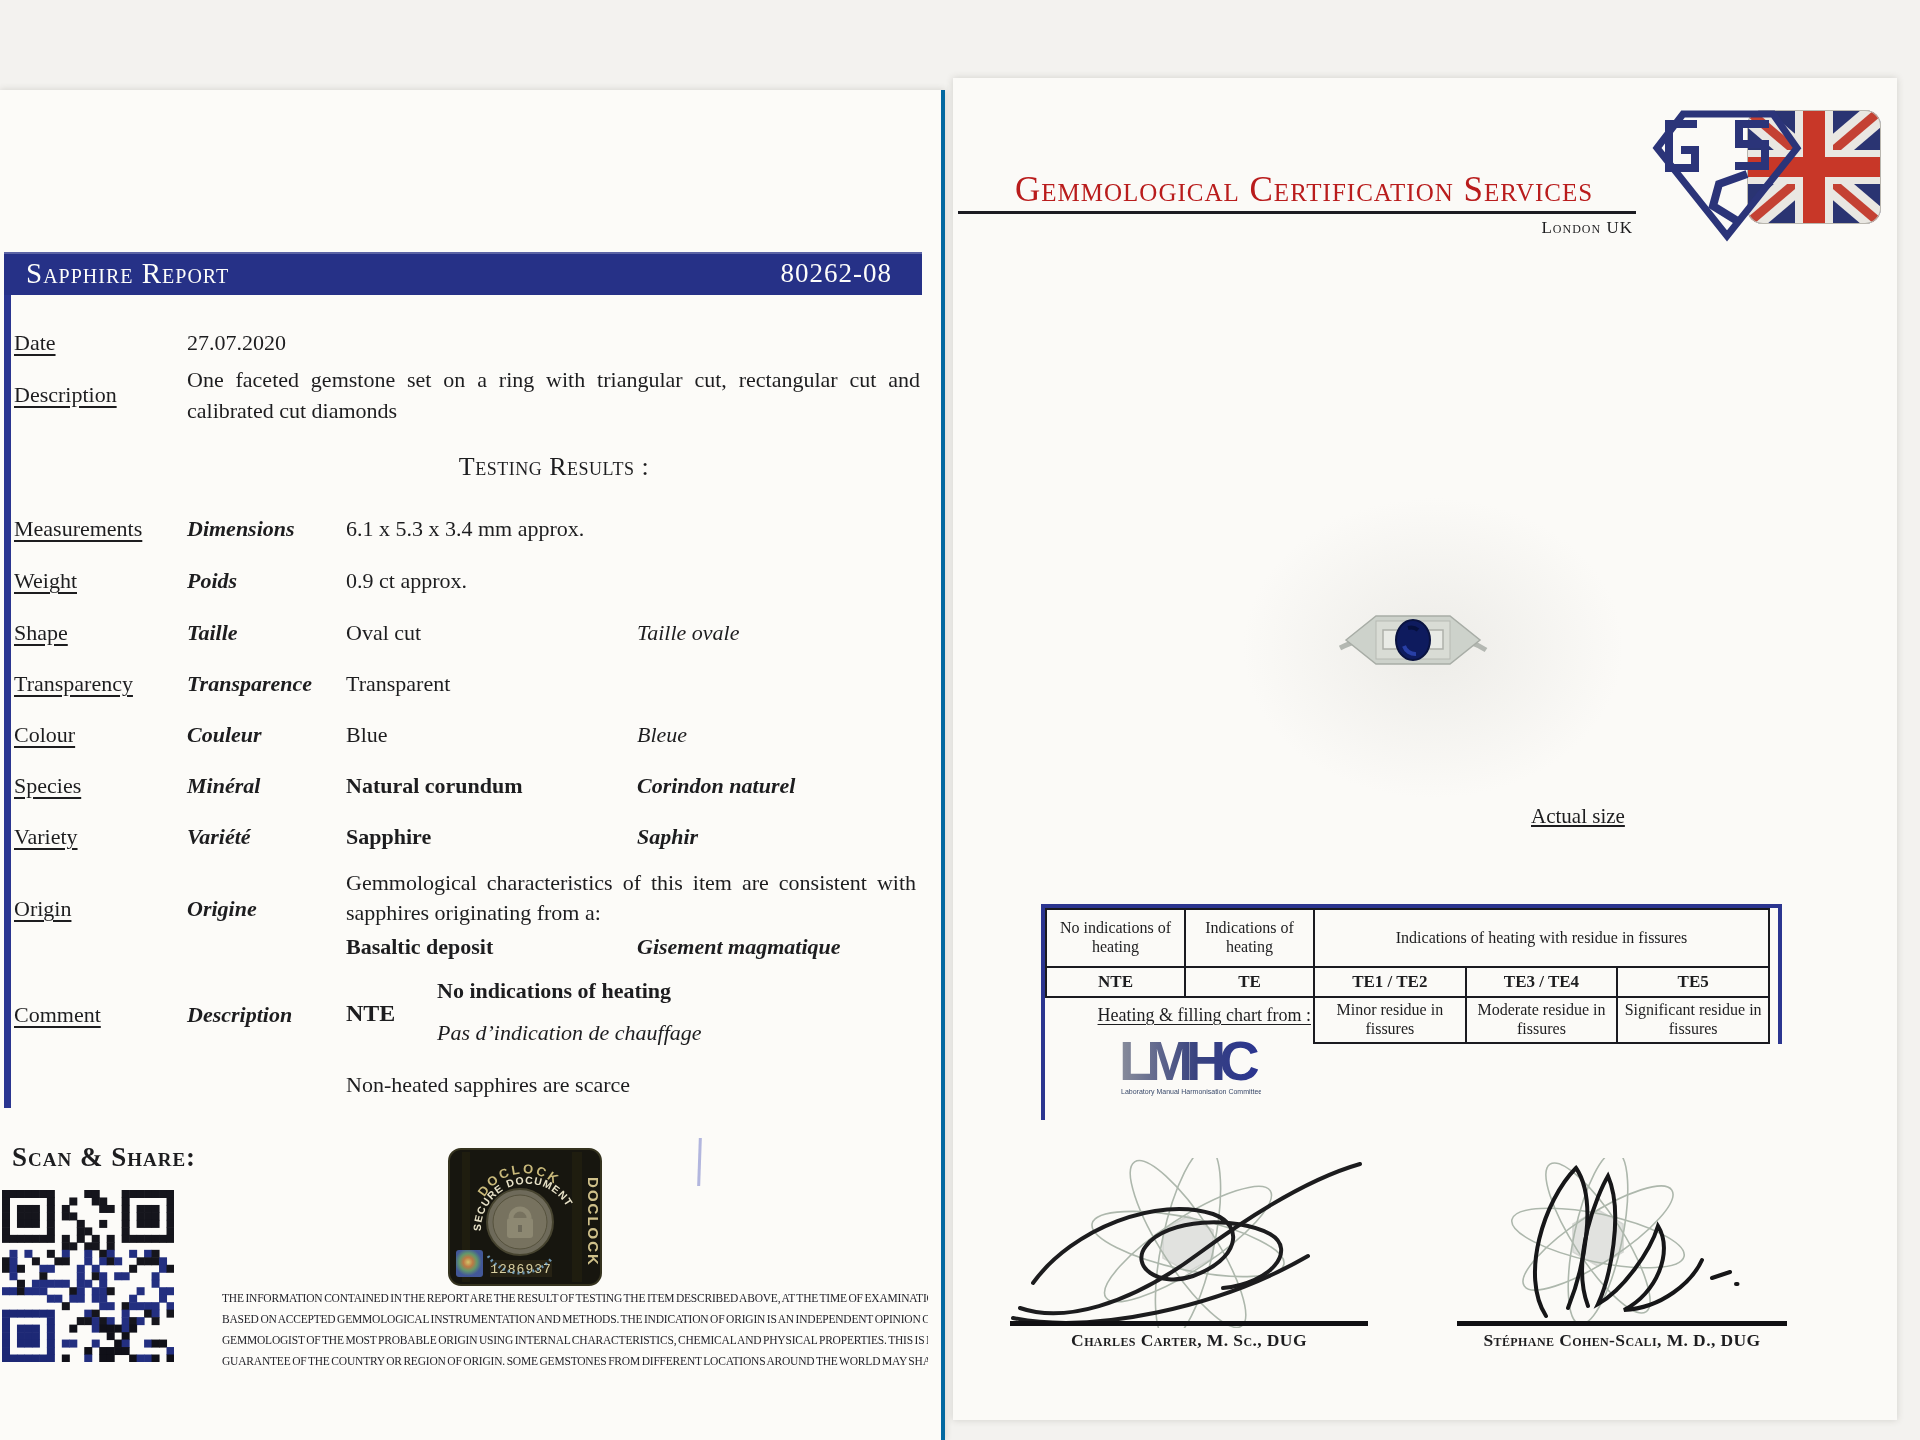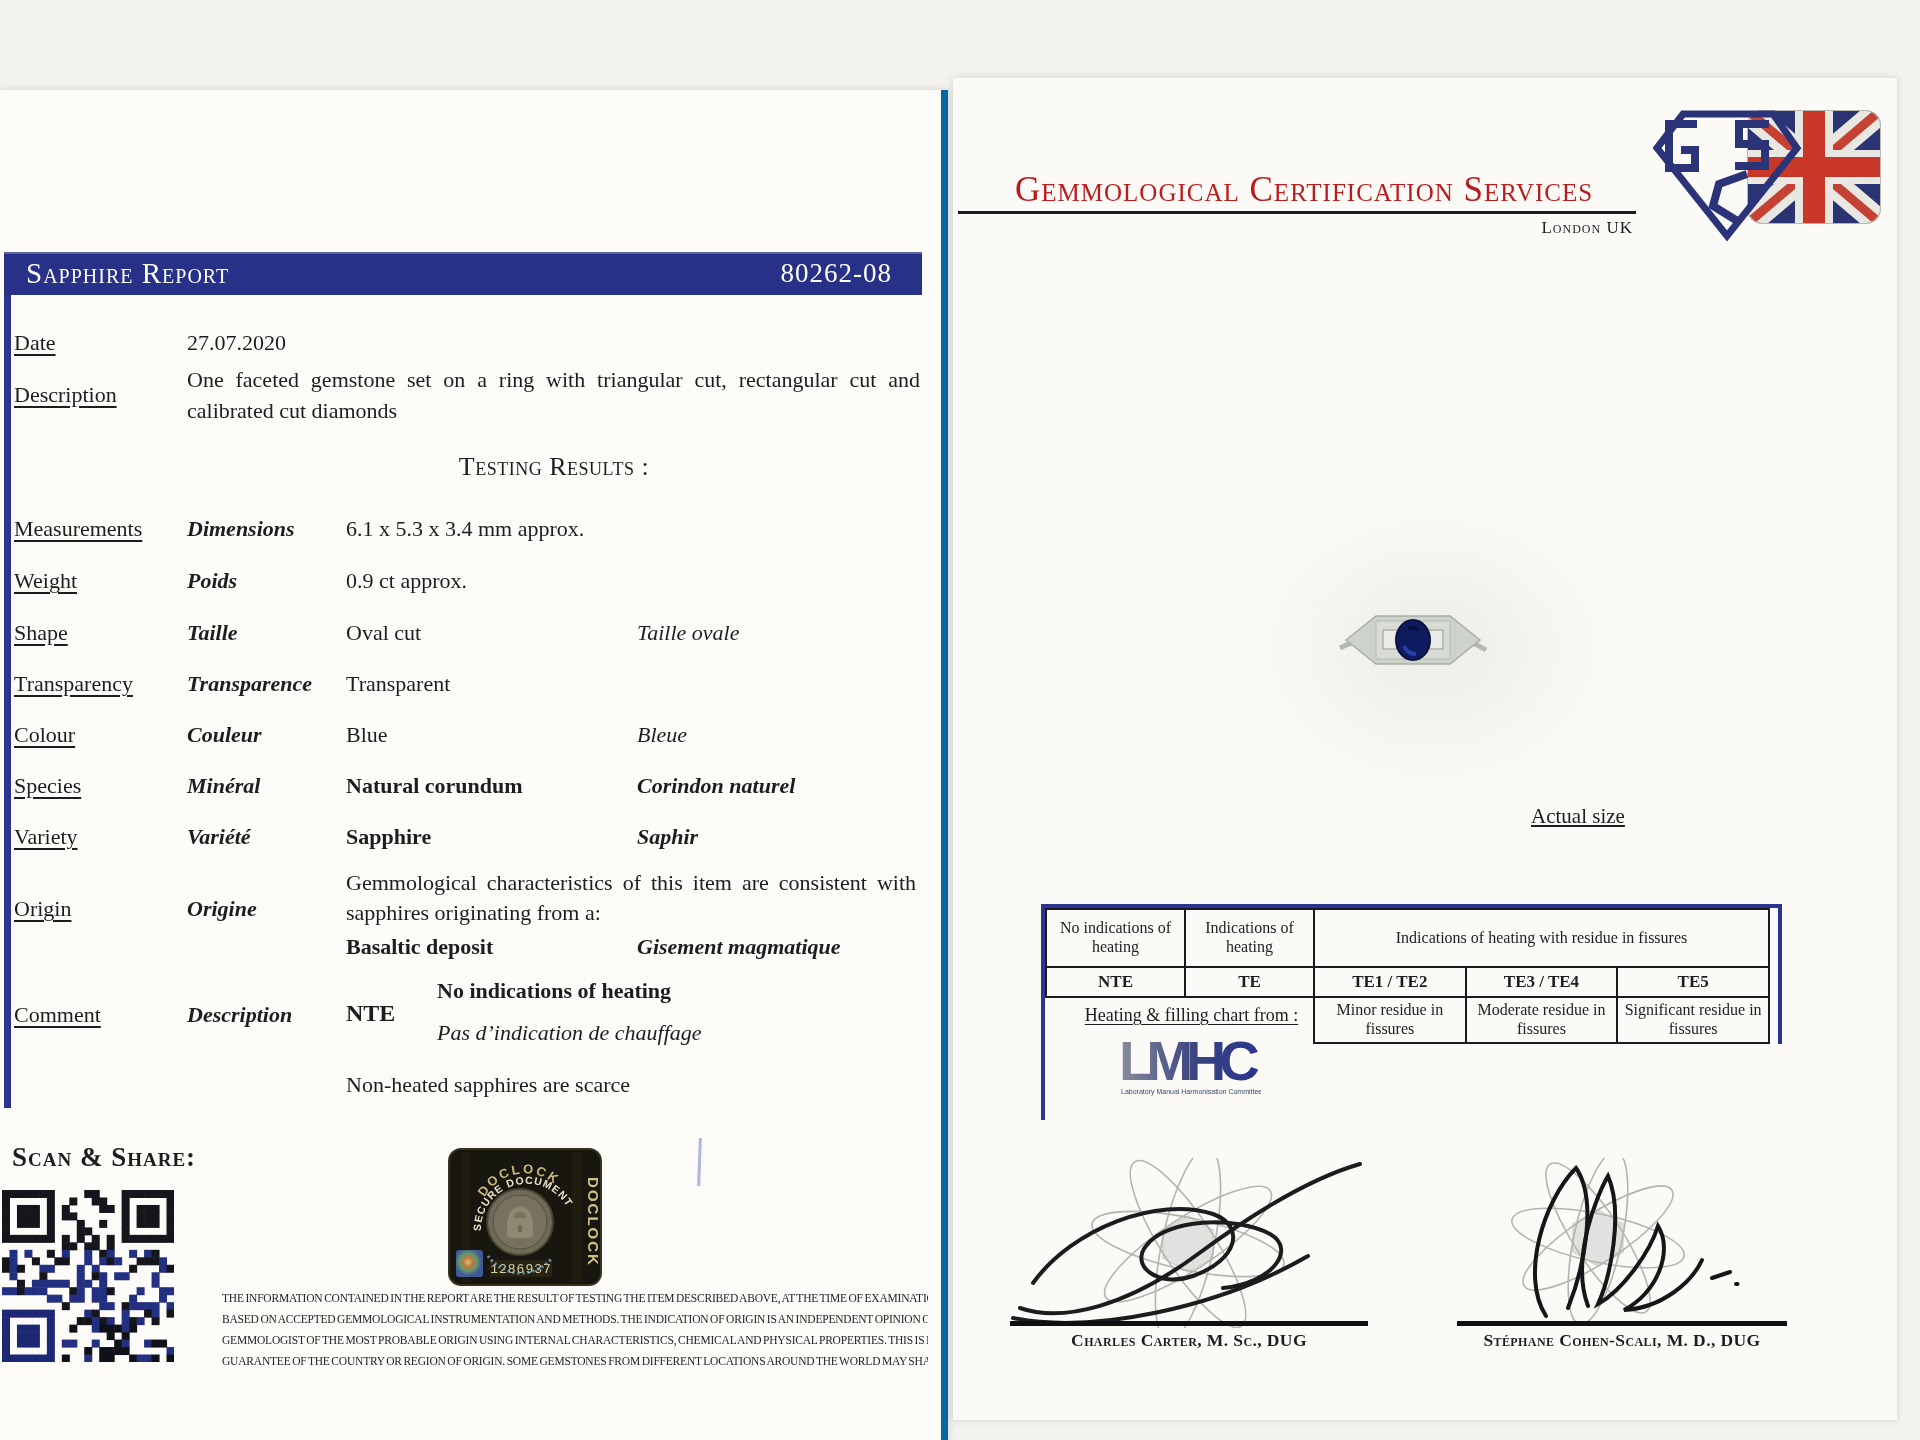--- a/index.html
+++ b/index.html
@@ -1,21 +1,21 @@
 <!DOCTYPE html>
 <html><head>
 <meta charset="utf-8">
 <style>
   html,body{margin:0;padding:0;}
   body{width:1920px;height:1440px;position:relative;overflow:hidden;
        background:#f3f2ef;font-family:"Liberation Serif",serif;color:#1d1d1f;}
   .pos{position:absolute;}
   .page{position:absolute;background:#fcfbf8;box-shadow:0 0 7px rgba(60,55,45,.18);}
   
-  #page-left{left:0;top:90px;width:941px;height:1350px;border-right:7px solid #0369a1;}
+  #page-left{left:0;top:90px;width:941px;height:1350px;border-right:4px solid #0369a1;}
   .bluebar{background:#263187;color:#fdfdfa;display:flex;align-items:center;
            justify-content:space-between;font-size:27px;letter-spacing:1px;
            box-shadow:inset 0 2px 0 rgba(255,255,255,.25);}
   .bluebar .t{padding-left:22px;font-variant:small-caps;font-size:29px;}
   .bluebar .n{padding-right:30px;font-size:27px;}
   .navline{background:#2a3590;}
   .lbl{font-size:22px;text-decoration:underline;text-underline-offset:4px;text-decoration-thickness:1.5px;}
   .fr{font-size:22px;font-style:italic;}
   .val{font-size:22px;}
   .vfr{font-size:22px;font-style:italic;}
@@ -34,21 +34,21 @@
   
   #page-right{left:953px;top:78px;width:944px;height:1342px;background:#fbfaf7;}
   .org{font-variant:small-caps;font-size:35px;letter-spacing:1px;color:#b91c1c;white-space:nowrap;}
   .rule{background:#1c1c22;height:3px;}
   .loc{font-variant:small-caps;font-size:17px;letter-spacing:1px;text-align:right;}
   .caption{font-size:21px;}
   
   .htable{border-collapse:collapse;table-layout:fixed;width:725px;font-size:16px;text-align:center;background:transparent;}
   .htable td{border:2px solid #1a1a20;padding:1px 2px;line-height:1.18;vertical-align:middle;}
   .htable td.code{font-weight:bold;font-size:17px;height:26px;}
-  .htable td.nob{border:none;border-top:2px solid #1a1a20;text-align:center;vertical-align:top;padding-left:26px;padding-top:7px;}
+  .htable td.nob{border:none;border-top:2px solid #1a1a20;text-align:right;vertical-align:top;padding-left:26px;padding-top:7px;}
   .tblwrap{border-top:4px solid #2b3590;border-left:4px solid #2b3590;border-right:4px solid #2b3590;}
   .chartfrom{font-size:18px;text-decoration:underline;text-underline-offset:3px;}
   .signame{font-variant:small-caps;font-weight:bold;font-size:17.5px;letter-spacing:.4px;text-align:center;white-space:nowrap;}
   .sigbar{background:#101013;height:5px;}
 </style>
 </head>
 <body>
 
 <div id="page-left" class="page">
 

